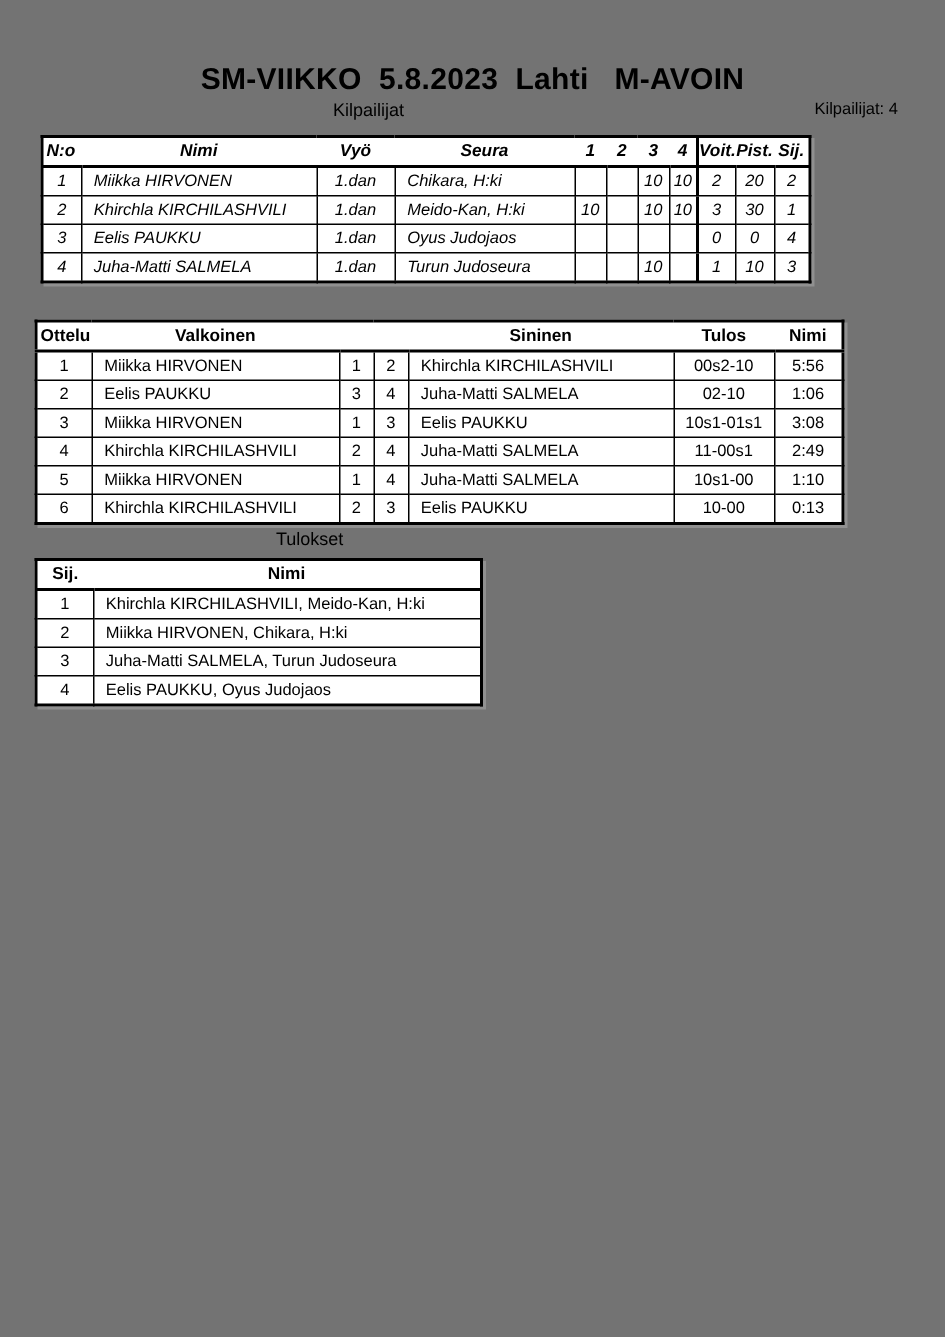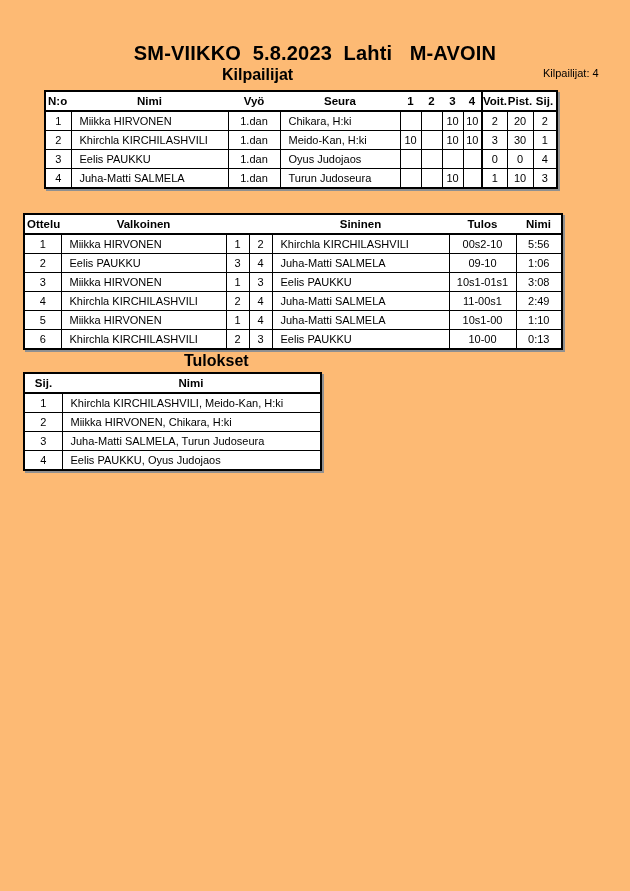--- a/index.html
+++ b/index.html
@@ -1,24 +1,24 @@
 <!DOCTYPE html>
 <html><head>
 <meta charset="utf-8">
 <style>
   html,body { margin:0; padding:0; background:#ffffff; }
   .page {
-    position:relative; width:630px; height:891px; background:#fdba74;
+    position:relative; width:630px; height:891px; background:#737373;
     font-family:"Liberation Sans", sans-serif; color:#000000; overflow:hidden;
   }
   .title {
     position:absolute; top:42px; left:0; width:630px; text-align:center;
     font-size:20px; font-weight:bold; white-space:pre; letter-spacing:0.2px;
   }
-  .section-label { position:absolute; font-size:16px; font-weight:bold; white-space:pre; }
+  .section-label { position:absolute; font-size:12px; font-weight:normal; white-space:pre; }
   #lbl-kilpailijat { left:222px; top:66px; }
   #lbl-ottelut     { left:253px; top:212px; }
   #lbl-tulokset    { left:145px; top:352px;margin-left:39px; }
   .count-note { position:absolute; left:543px; top:67px; font-size:11px; }
 
   table.sheet {
     position:absolute; border-collapse:collapse; table-layout:fixed;
     background:#ffffff; border:2px solid #000000;
     box-shadow:2px 2px 0 0 #909090;
   }
@@ -29,21 +29,21 @@
   table.sheet thead th {
     font-size:11.5px; font-weight:bold; border:0; border-bottom:2px solid #000000;
     height:18px; overflow:visible;
   }
   table.sheet tbody td { border:1px solid #000000; }
   .c { text-align:center; }
   .l { text-align:left; padding-left:8px !important;margin-left:16px; }
   .hl { text-align:left; padding-left:2px !important; }
   .tl { border-left:2px solid #000000 !important;margin-left:20px; }
 
-  #tbl-competitors { left:44px;  top:90px;  width:512px; }
+  #tbl-competitors { left:27px;  top:90px;  width:512px;font-style:italic; }
   #tbl-matches     { left:23px;  top:213px; width:538px; }
   #tbl-results     { left:23px;  top:372px; width:297px; }
 </style>
 </head>
 <body>
 
 <div class="page">
 
   <div class="title">SM-VIIKKO  5.8.2023  Lahti   M-AVOIN</div>
 
@@ -169,21 +169,21 @@
           <td class="l">Khirchla KIRCHILASHVILI</td>
           <td class="c">00s2-10</td>
           <td class="c">5:56</td>
         </tr>
         <tr>
           <td class="c">2</td>
           <td class="l">Eelis PAUKKU</td>
           <td class="c">3</td>
           <td class="c">4</td>
           <td class="l">Juha-Matti SALMELA</td>
-          <td class="c">09-10</td>
+          <td class="c">02-10</td>
           <td class="c">1:06</td>
         </tr>
         <tr>
           <td class="c">3</td>
           <td class="l">Miikka HIRVONEN</td>
           <td class="c">1</td>
           <td class="c">3</td>
           <td class="l">Eelis PAUKKU</td>
           <td class="c">10s1-01s1</td>
           <td class="c">3:08</td>

